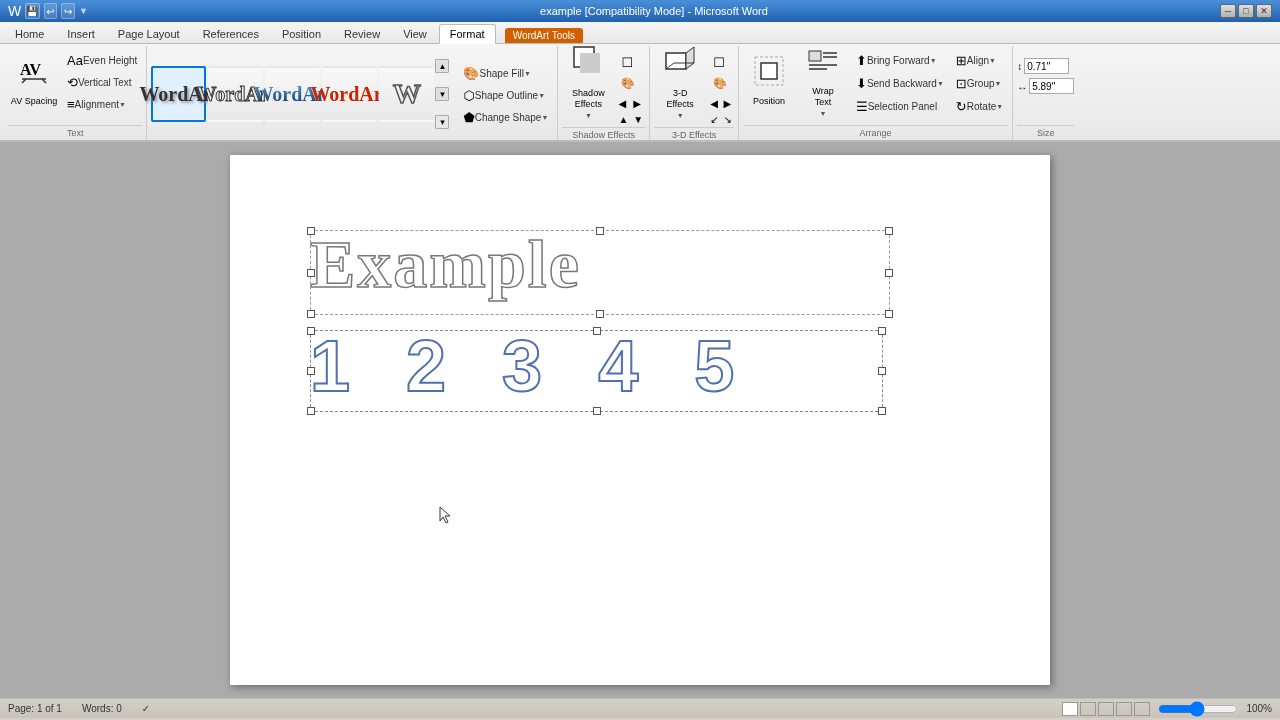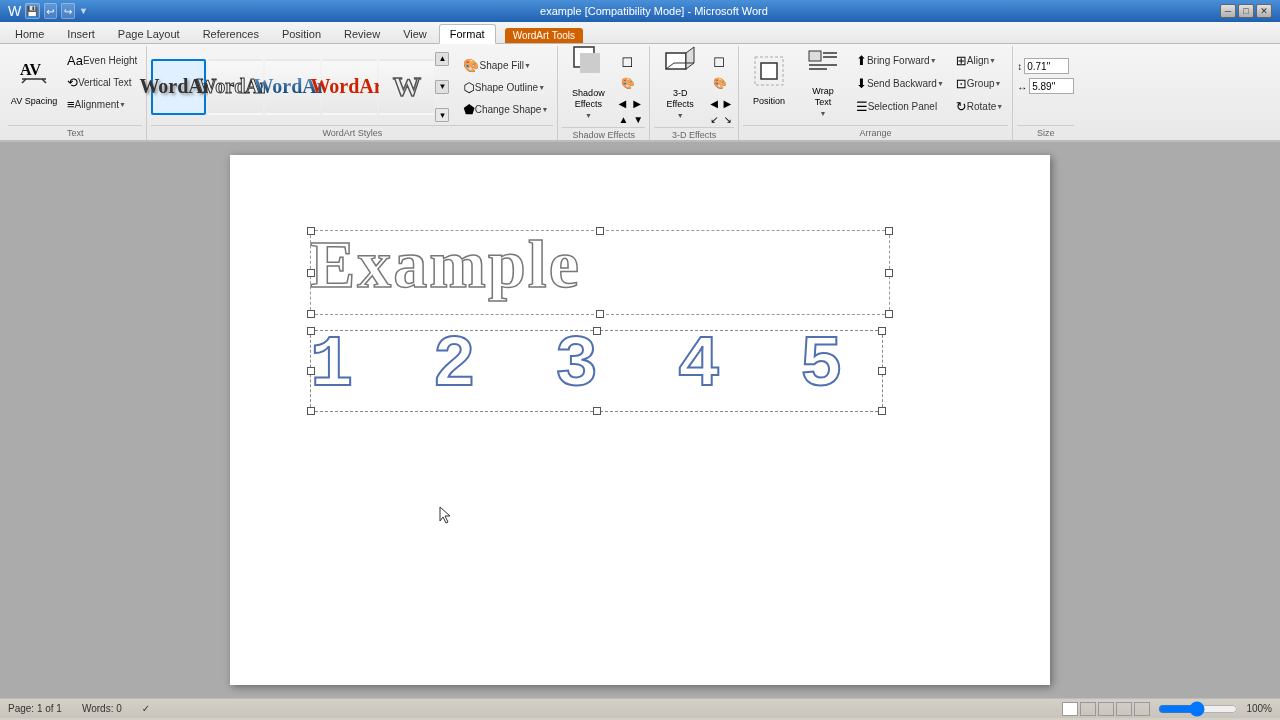--- a/index.html
+++ b/index.html
@@ -366,21 +366,20 @@
           <span class="btn-label-sm">Shape Outline</span>
           <span class="dropdown-arrow">▼</span>
         </div>
         <div class="rb-btn-sm">
           <span class="btn-icon-sm">⬟</span>
           <span class="btn-label-sm">Change Shape</span>
           <span class="dropdown-arrow">▼</span>
         </div>
       </div>
     </div>
-    <div class="ribbon-group-label">WordArt Styles</div>
   </div>
 
   <div class="ribbon-group">
     <div class="ribbon-group-content">
       <div class="big-btn">
         <div class="big-btn-icon">
           <svg width="36" height="36" viewBox="0 0 36 36">
             <rect x="4" y="4" width="20" height="20" fill="white" stroke="#333" stroke-width="1.5"></rect>
             <rect x="10" y="10" width="20" height="20" fill="#ccc" rx="1"></rect>
           </svg>
@@ -559,21 +558,21 @@
         <div style="position:absolute;top:-4px;left:-4px;width:8px;height:8px;background:white;border:1px solid #555;"></div>
         <div style="position:absolute;top:-4px;right:-4px;width:8px;height:8px;background:white;border:1px solid #555;"></div>
         <div style="position:absolute;bottom:-4px;left:-4px;width:8px;height:8px;background:white;border:1px solid #555;"></div>
         <div style="position:absolute;bottom:-4px;right:-4px;width:8px;height:8px;background:white;border:1px solid #555;"></div>
 
         <div style="position:absolute;top:-4px;left:calc(50% - 4px);width:8px;height:8px;background:white;border:1px solid #555;"></div>
         <div style="position:absolute;bottom:-4px;left:calc(50% - 4px);width:8px;height:8px;background:white;border:1px solid #555;"></div>
         <div style="position:absolute;top:calc(50% - 4px);left:-4px;width:8px;height:8px;background:white;border:1px solid #555;"></div>
         <div style="position:absolute;top:calc(50% - 4px);right:-4px;width:8px;height:8px;background:white;border:1px solid #555;"></div>
       </div>
-      <div style="font-size:72px;font-family:Liberation Mono, monospace;font-weight:bold;color:transparent;-webkit-text-stroke:2px #5070b0;letter-spacing:18px;line-height:1;user-select:none;">1 2 3 4 5</div>
+      <div style="font-size:72px;font-family:Liberation Sans, sans-serif;font-weight:bold;color:transparent;-webkit-text-stroke:2px #5070b0;letter-spacing:18px;line-height:1;user-select:none;">1 2 3 4 5</div>
     </div>
 
     <div style="position:absolute;top:350px;left:208px;font-size:14px;color:#333;pointer-events:none;">
       <svg width="14" height="20" viewBox="0 0 14 20">
         <path d="M2 2 L2 16 L5 12 L8 18 L10 17 L7 11 L12 11 Z" fill="white" stroke="#333" stroke-width="1"></path>
       </svg>
     </div>
 
   </div>
 </div>

